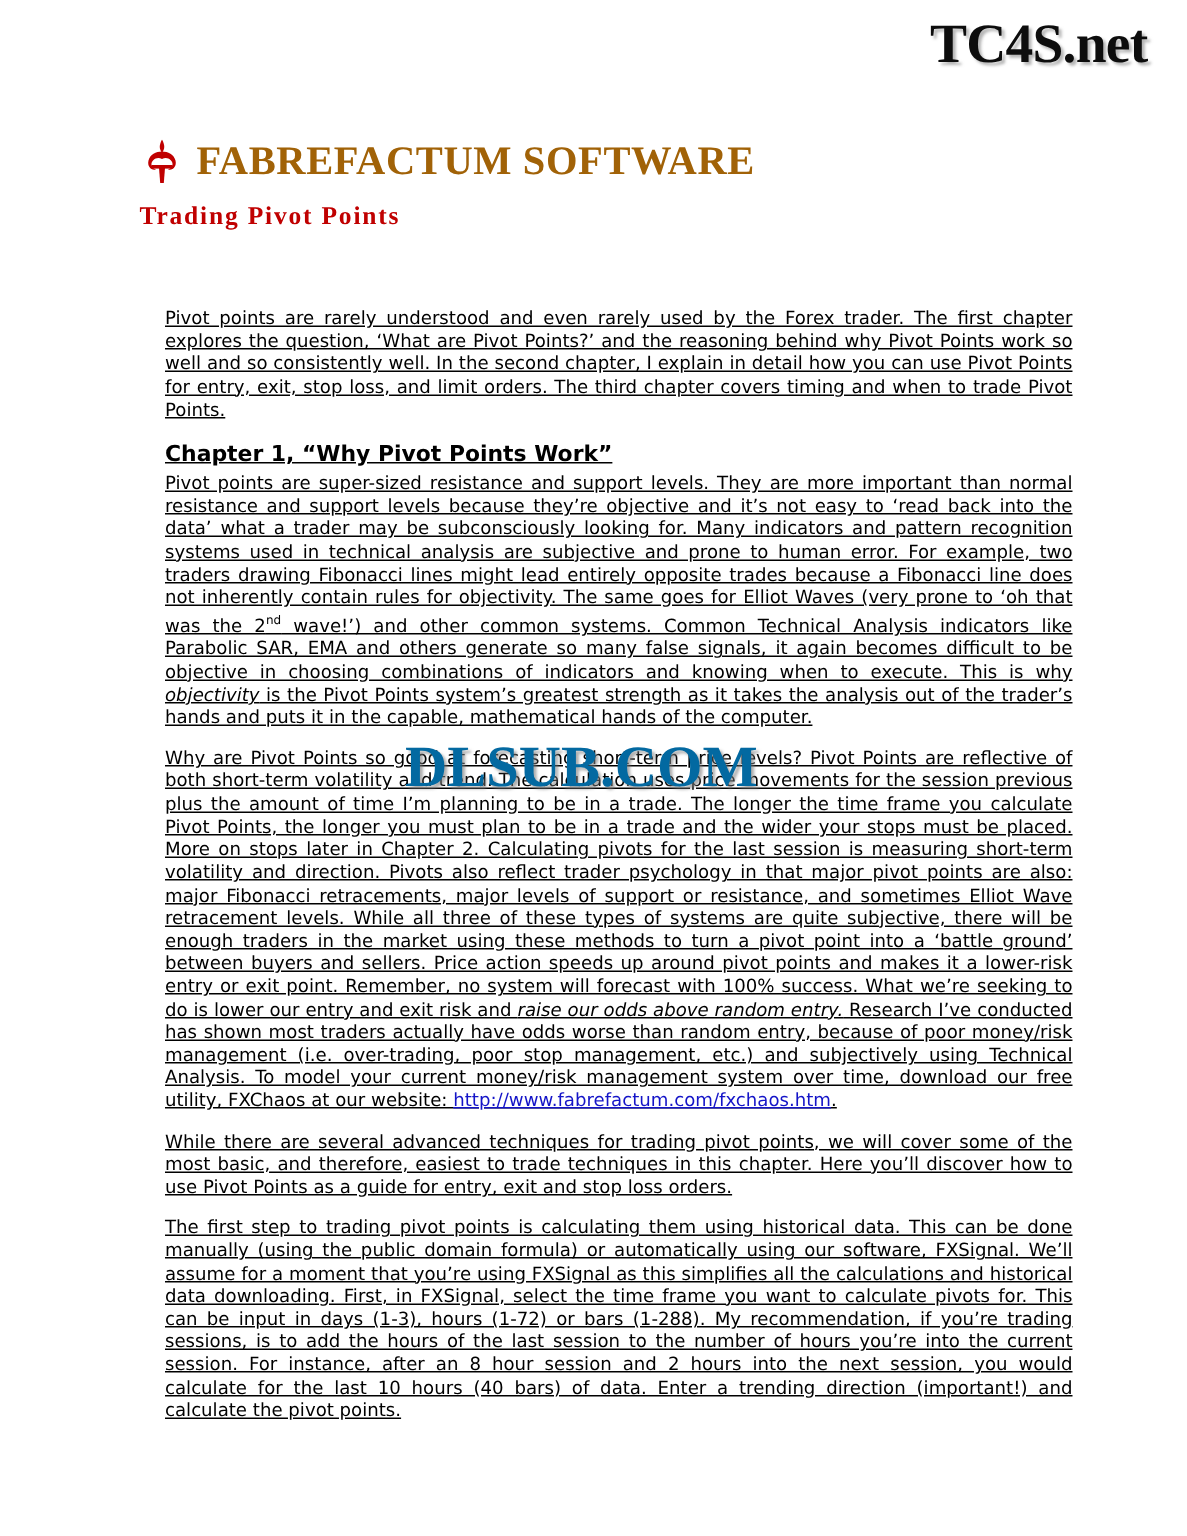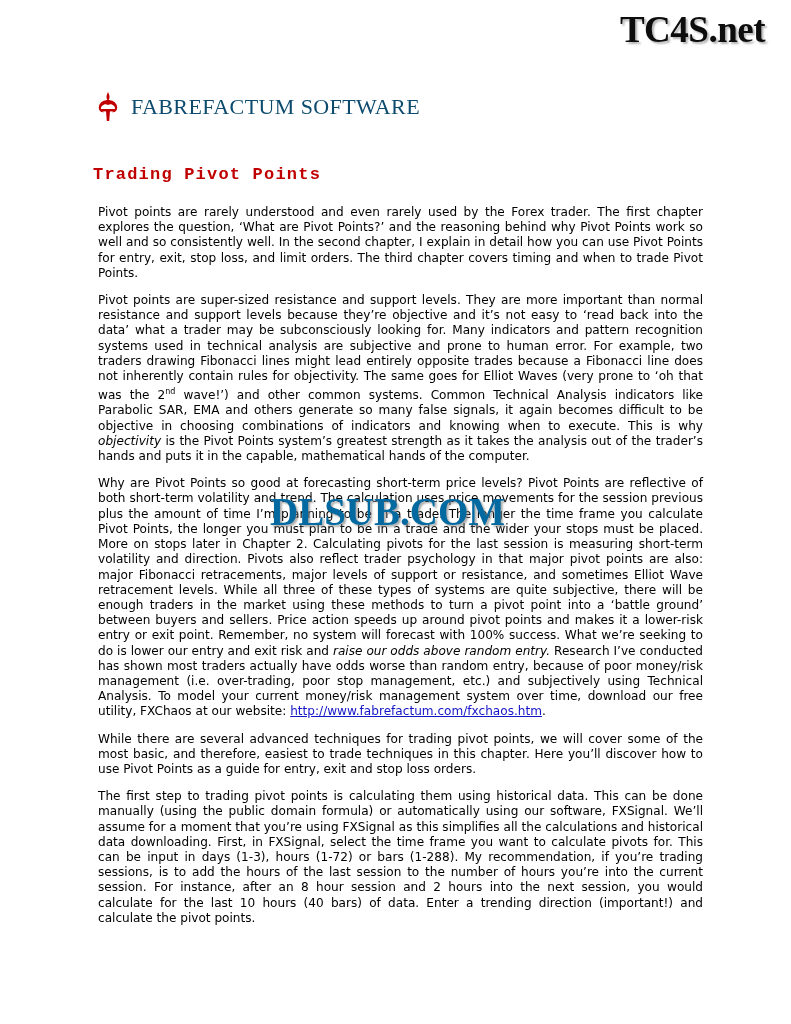--- a/index.html
+++ b/index.html
@@ -41,52 +41,53 @@
     align-items: center;
     gap: 10px;
   }
   .fleur {
     width: 26px;
     height: 30px;
     position: relative;
   }
   .logo-text {
     font-family: "Liberation Serif", serif;
-    font-weight: normal;
-    font-size: 22px;
-    color: #0c4a6e;
+    font-weight: bold;
+    font-size: 27px;
+    color: #a16207;
     letter-spacing: 0.4px;
   }
   
   .doc-title {
     position: absolute;
-    top: 165px;
+    top: 134px;
     left: 93px;
-    font-family: Liberation Mono, monospace;
+    font-family: Liberation Serif, serif;
     font-weight: bold;
     font-size: 17px;
     color: #c00000;
     letter-spacing: 1.2px;
   }
   .doc-byline {
     position: absolute;
     top: 175px;
     left: 93px;
     font-family: "DejaVu Sans", sans-serif;
     font-weight: bold;
     font-size: 12.5px;
     color: #c00000;
     letter-spacing: 0.7px;
   }
   
   .content {
     position: absolute;
     top: 205px;
-    left: 98px;
+    left: 110px;
     width: 605px;
+    text-decoration: underline;
   }
   p {
     margin: 0 0 12px 0;
     font-size: 12.1px;
     line-height: 15.2px;
     text-align: justify;
     color: #000;
   }
   h2 {
     margin: 6px 0 2px 0;
@@ -150,20 +151,21 @@
       <span>FABREFACTUM</span><span>&nbsp;</span><span>SOFTWARE</span>
     </span>
   </div>
 
   <div class="doc-title">Trading Pivot Points</div>
 
   <div class="content">
 
     <p>Pivot points are rarely understood and even rarely used by the Forex trader.  The first chapter explores the question, ‘What are Pivot Points?’ and the reasoning behind why Pivot Points work so well and so consistently well.  In the second chapter, I explain in detail how you can use Pivot Points for entry, exit, stop loss, and limit orders.  The third chapter covers timing and when to trade Pivot Points.</p>
 
+    <h2>Chapter 1, “Why Pivot Points Work”</h2>
 
     <p><span>Pivot points are super-sized resistance and support levels.  They are more important than normal resistance and support levels because they’re objective and it’s not easy to ‘read back into the data’ what a trader may be subconsciously looking for.  Many indicators and pattern recognition systems used in technical analysis are subjective and prone to human error.  For example, two traders drawing Fibonacci lines might lead entirely opposite trades because a Fibonacci line does not inherently contain rules for objectivity.  The same goes for Elliot Waves (very prone to ‘oh that was the 2</span><sup>nd</sup><span> wave!’) and other common systems.  Common Technical Analysis indicators like Parabolic SAR, EMA and others generate so many false signals, it again becomes difficult to be objective in choosing combinations of indicators and knowing when to execute.  This is why </span><em>objectivity</em><span> is the Pivot Points system’s greatest strength as it takes the analysis out of the trader’s hands and puts it in the capable, mathematical hands of the computer.</span></p>
 
     <p><span>Why are Pivot Points so good at forecasting short-term price levels?  Pivot Points are reflective of both short-term volatility and trend.  The calculation uses price movements for the session previous plus the amount of time I’m planning to be in a trade.  The longer the time frame you calculate Pivot Points, the longer you must plan to be in a trade and the wider your stops must be placed.  More on stops later in Chapter 2.  Calculating pivots for the last session is measuring short-term volatility and direction.  Pivots also reflect trader psychology in that major pivot points are also: major Fibonacci retracements, major levels of support or resistance, and sometimes Elliot Wave retracement levels.  While all three of these types of systems are quite subjective, there will be enough traders in the market using these methods to turn a pivot point into a ‘battle ground’ between buyers and sellers. Price action speeds up around pivot points and makes it a lower-risk entry or exit point.  Remember, no system will forecast with 100% success.  What we’re seeking to do is lower our entry and exit risk and </span><em>raise our odds above random entry.</em><span>  Research I’ve conducted has shown most traders actually have odds worse than random entry, because of poor money/risk management (i.e. over-trading, poor stop management, etc.) and subjectively using Technical Analysis.  To model your current money/risk management system over time, download our free utility, FXChaos at our website:  </span><a class="link" href="#">http://www.fabrefactum.com/fxchaos.htm</a><span>.</span></p>
 
 
     <p>While there are several advanced techniques for trading pivot points, we will cover some of the most basic, and therefore, easiest to trade techniques in this chapter.  Here you’ll discover how to use Pivot Points as a guide for entry, exit and stop loss orders.</p>
     <p>The first step to trading pivot points is calculating them using historical data.  This can be done manually (using the public domain formula) or automatically using our software, FXSignal.  We’ll assume for a moment that you’re using FXSignal as this simplifies all the calculations and historical data downloading.  First, in FXSignal, select the time frame you want to calculate pivots for.  This can be input in days (1-3), hours (1-72) or bars (1-288).  My recommendation, if you’re trading sessions, is to add the hours of the last session to the number of hours you’re into the current session.  For instance, after an 8 hour session and 2 hours into the next session, you would calculate for the last 10 hours (40 bars) of data.  Enter a trending direction (important!) and calculate the pivot points.</p>
 
   </div>

